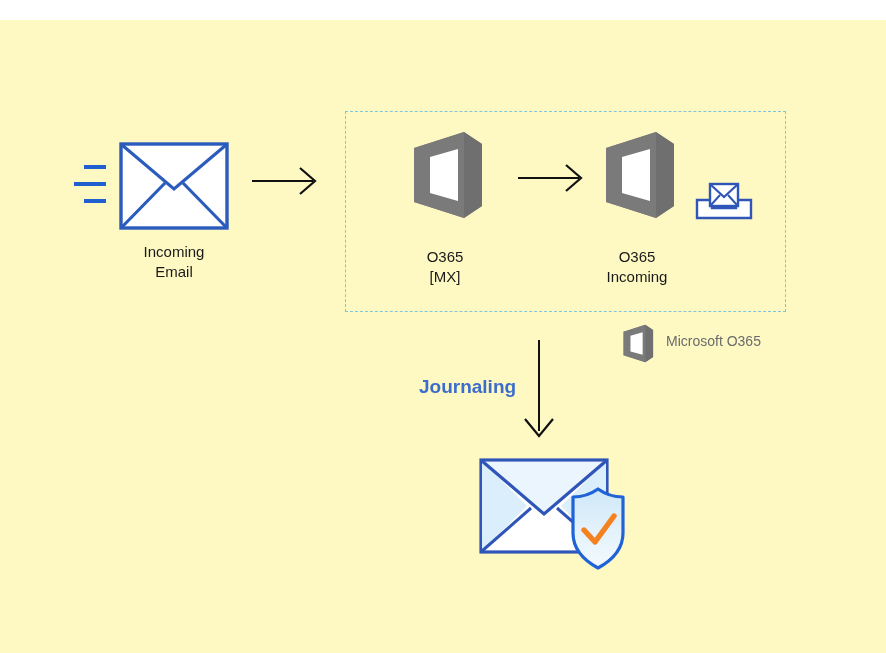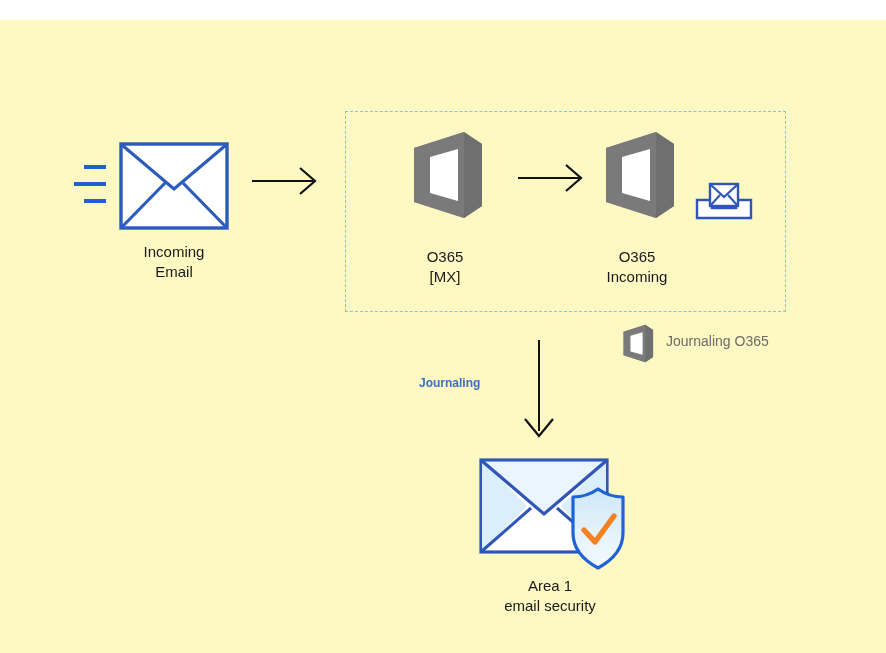--- a/index.html
+++ b/index.html
@@ -24,21 +24,21 @@
     color: #1a1a1a;
     font-size: 15px;
     line-height: 20px;
     text-align: center;
     white-space: pre;
     font-family: "Liberation Sans", sans-serif;
   }
 
   .journal-label {
     color: #3b6ecc;
-    font-size: 12px;
+    font-size: 19px;
     font-weight: bold;
     white-space: pre;
     font-family: "Liberation Sans", sans-serif;
   }
 
   .legend-label {
     color: #6b6b6b;
     font-size: 14px;
     white-space: pre;
     font-family: "Liberation Sans", sans-serif;
@@ -124,21 +124,21 @@
     <path d="M43 27 L34 17" fill="none" stroke="#2f55b8" stroke-width="2"></path>
   </svg>
 
   <div class="abs" style="left:618px; top:302px; width:180px; height:44px;">
     <svg class="abs" style="left:0px; top:2px;" width="38" height="40" viewBox="0 0 82 92">
       <polygon points="10,18 60,2 78,14 78,76 60,88 10,72" fill="#8a8a8a"></polygon>
       <polygon points="10,18 60,2 60,88 10,72" fill="#7a7a7a"></polygon>
       <polygon points="26,27 54,19 54,71 26,63" fill="#ffffff"></polygon>
       <polygon points="60,2 78,14 78,76 60,88" fill="#6f6f6f"></polygon>
     </svg>
-    <div class="abs legend-label" style="left:48px; top:11px;">Journaling O365</div>
+    <div class="abs legend-label" style="left:48px; top:11px;">Microsoft O365</div>
   </div>
 
   <div class="abs journal-label" style="left:419px; top:356px;">Journaling</div>
 
   <svg class="abs" style="left:518px; top:318px;" width="44" height="106" viewBox="0 0 44 106">
     <line x1="21" y1="2" x2="21" y2="93" stroke="#111111" stroke-width="2"></line>
     <path d="M7 81 L21 98 L35 81" fill="none" stroke="#111111" stroke-width="2.2" stroke-linecap="butt" stroke-linejoin="miter"></path>
   </svg>
 
   <div class="abs" style="left:455px; top:430px; width:190px; height:180px;">
@@ -165,16 +165,15 @@
       <path d="M13 101 L62 58" fill="none" stroke="#2f55b8" stroke-width="3"></path>
       <path d="M137 101 L88 58" fill="none" stroke="#2f55b8" stroke-width="3"></path>
 
       <path d="M104 47 C112 47 122 44 129 39 C136 44 146 47 154 47
                L154 83 C154 101 140 112 129 118
                C118 112 104 101 104 83 Z" fill="url(#shieldGrad)" stroke="#1f63d6" stroke-width="3.2" stroke-linejoin="round"></path>
 
       <path d="M115 80 L126 92 L145 66" fill="none" stroke="#f58220" stroke-width="5.4" stroke-linecap="round" stroke-linejoin="round"></path>
     </svg>
 
-    <div class="abs label" style="left:0px; top:126px; width:190px;"><span>Area 1</span><br><span>email security</span></div>
   </div>
 
 </div>
 
 </body></html>

